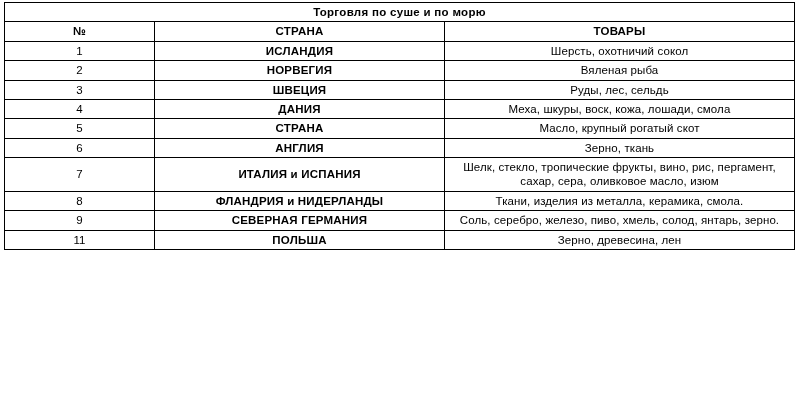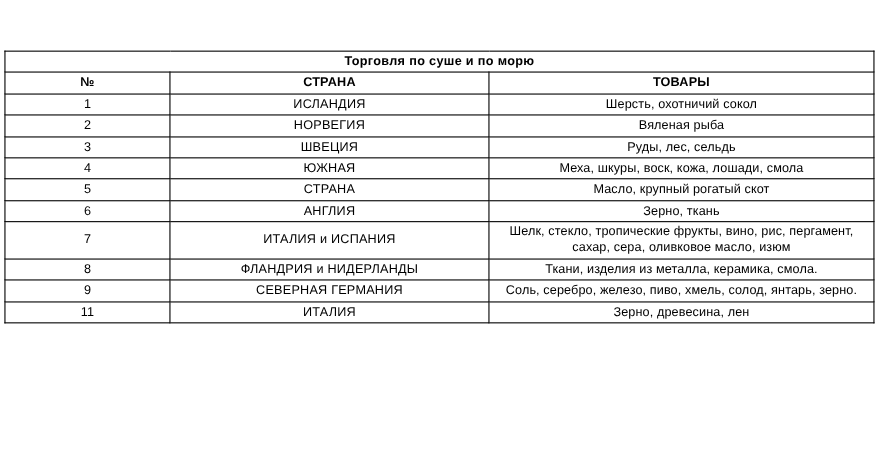--- a/index.html
+++ b/index.html
@@ -17,21 +17,20 @@
   .sheet {
     width: 800px;
     height: 419px;
     box-sizing: border-box;
     padding: 2px 4px 0 4px;
   }
   table.trade {
     border-collapse: collapse;
     width: 732px;
     table-layout: fixed;
-    margin-top: 44px;
   }
   table.trade td, table.trade th {
     border: 1px solid #000000;
     vertical-align: middle;
     text-align: center;
     padding: 2px 4px;
     font-size: 11.5px;
     line-height: 1.25;
   }
   .title-row td {
@@ -48,21 +47,21 @@
     padding: 6px 4px 7px 4px;
     letter-spacing: 0.2px;
   }
   .col-num { width: 150px; }
   .col-country { width: 290px; }
   .col-goods { width: 350px; }
   .cell-num {
     font-size: 11.5px;
   }
   .cell-country {
-    font-weight: normal;
+    font-weight: bold;
     font-size: 11.5px;
     letter-spacing: 0.2px;
   }
   .cell-goods {
     font-size: 11.5px;
     letter-spacing: 0.1px;
   }
   .r-tall td { padding-top: 4px; padding-bottom: 4px; }
 </style>
 </head>
@@ -95,21 +94,21 @@
         <td class="cell-country">НОРВЕГИЯ</td>
         <td class="cell-goods">Вяленая рыба</td>
       </tr>
       <tr>
         <td class="cell-num">3</td>
         <td class="cell-country">ШВЕЦИЯ</td>
         <td class="cell-goods">Руды, лес, сельдь</td>
       </tr>
       <tr>
         <td class="cell-num">4</td>
-        <td class="cell-country">ЮЖНАЯ</td>
+        <td class="cell-country">ДАНИЯ</td>
         <td class="cell-goods">Меха, шкуры, воск, кожа, лошади, смола</td>
       </tr>
       <tr>
         <td class="cell-num">5</td>
         <td class="cell-country">СТРАНА</td>
         <td class="cell-goods">Масло, крупный рогатый скот</td>
       </tr>
       <tr>
         <td class="cell-num">6</td>
         <td class="cell-country">АНГЛИЯ</td>
@@ -125,18 +124,18 @@
         <td class="cell-country">ФЛАНДРИЯ и НИДЕРЛАНДЫ</td>
         <td class="cell-goods">Ткани, изделия из металла, керамика, смола.</td>
       </tr>
       <tr class="r-tall">
         <td class="cell-num">9</td>
         <td class="cell-country">СЕВЕРНАЯ ГЕРМАНИЯ</td>
         <td class="cell-goods">Соль, серебро, железо, пиво, хмель, солод, янтарь, зерно.</td>
       </tr>
       <tr>
         <td class="cell-num">11</td>
-        <td class="cell-country">ИТАЛИЯ</td>
+        <td class="cell-country">ПОЛЬША</td>
         <td class="cell-goods">Зерно, древесина, лен</td>
       </tr>
     </tbody>
   </table>
 </div>
 
 </body></html>

